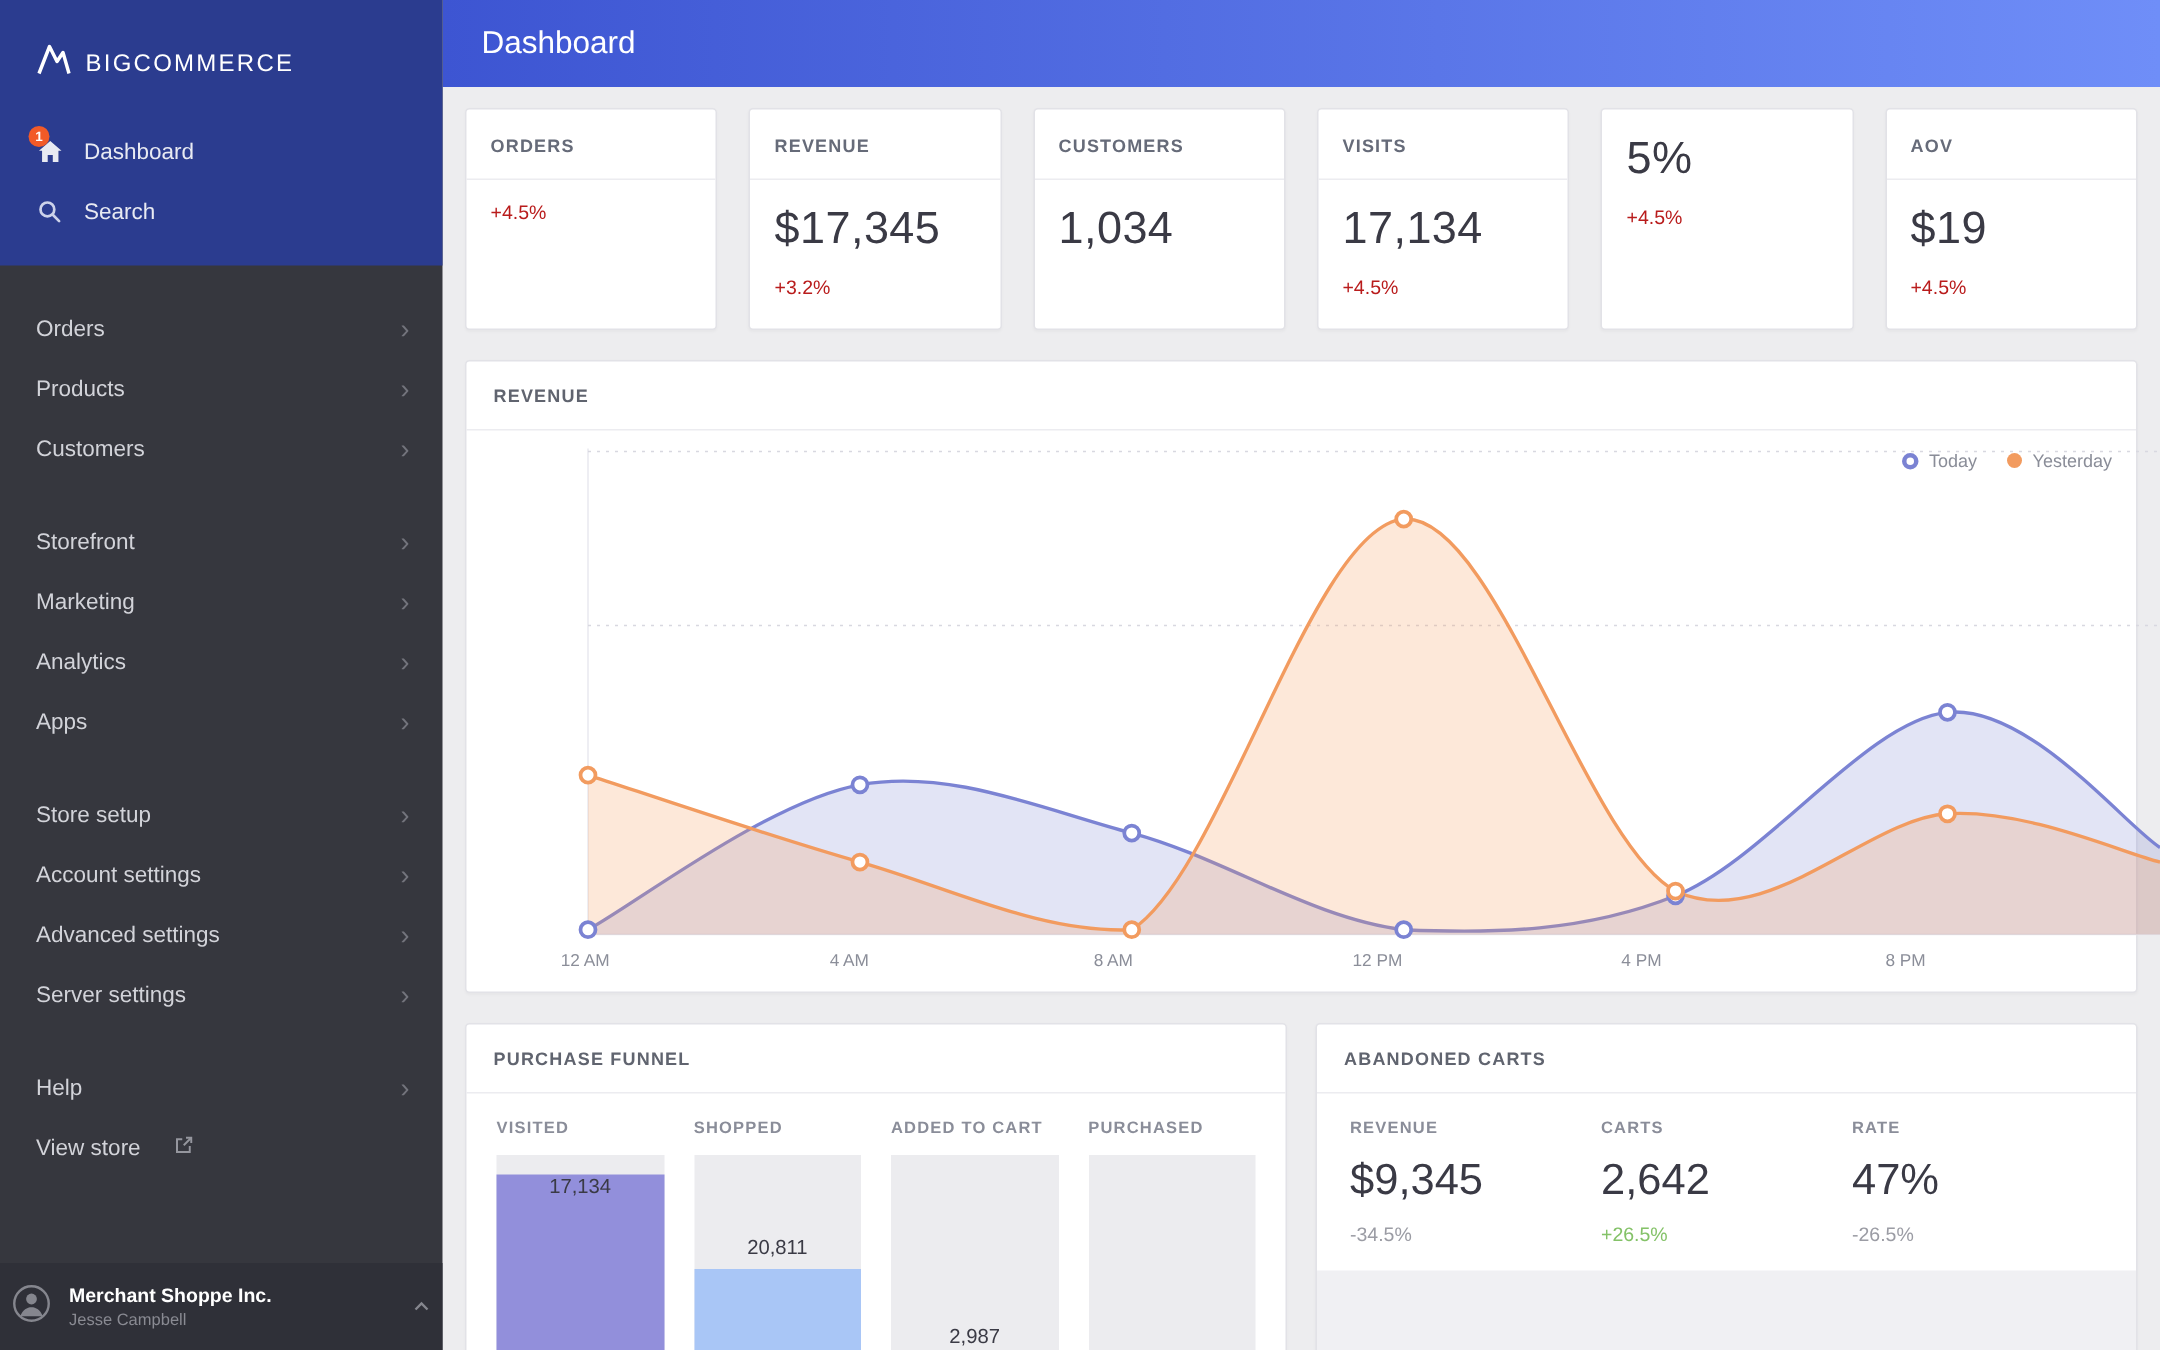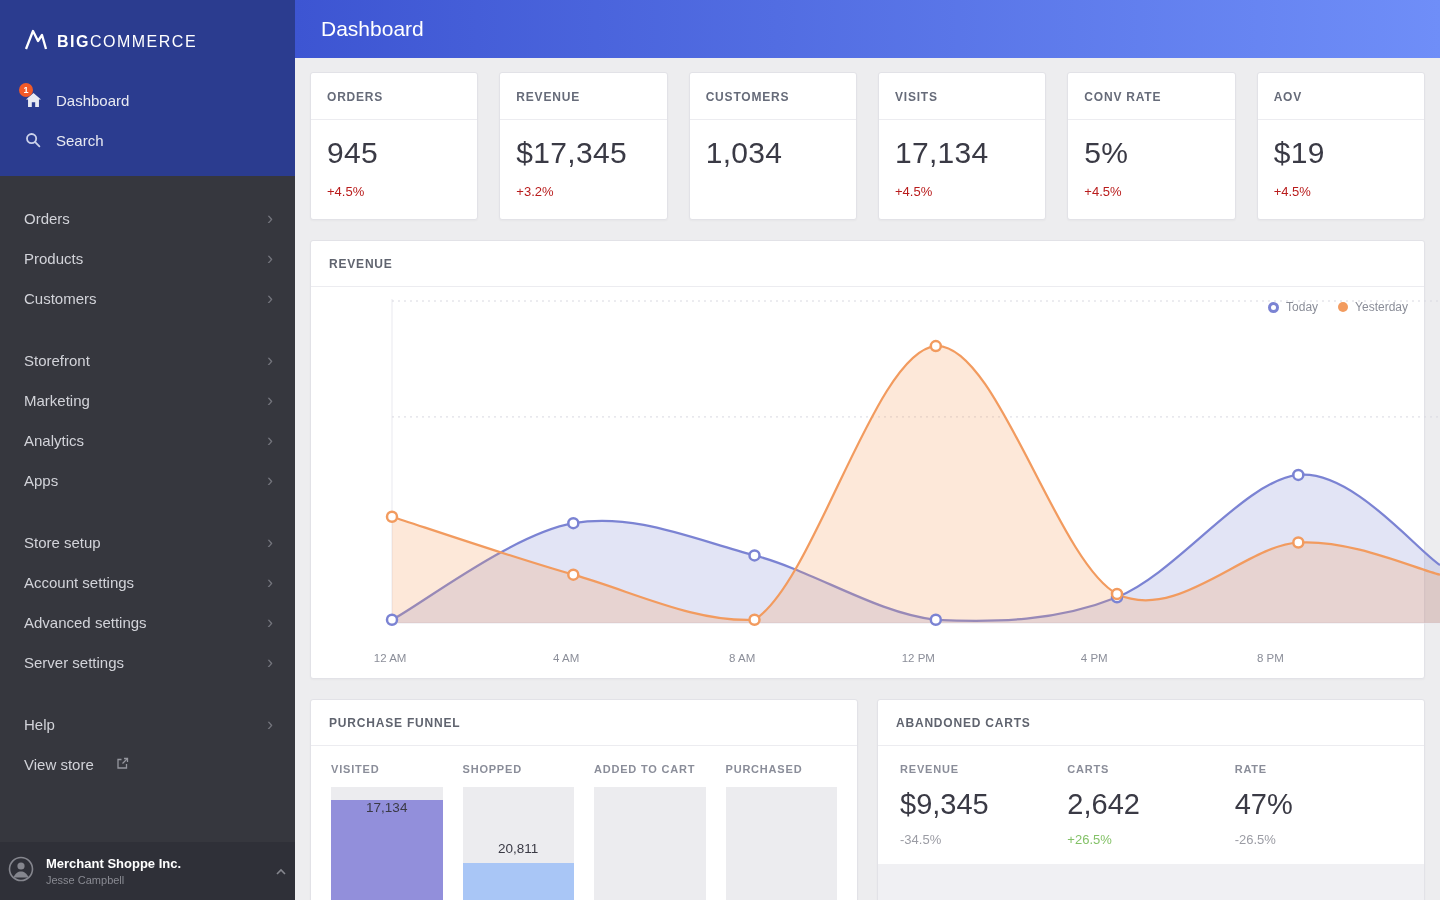--- a/index.html
+++ b/index.html
@@ -4,21 +4,21 @@
 <style>
   * { box-sizing: border-box; margin: 0; padding: 0; }
   html, body { width: 1440px; height: 900px; overflow: hidden; }
   body { font-family: "Liberation Sans", "DejaVu Sans", sans-serif; background: #ededef; display: flex; }
 
   
   .sidebar { width: 295px; min-width: 295px; height: 900px; background: #36373e; position: relative; }
   .sidebar-top { background: #2b3c8f; padding-bottom: 16px; }
   .logo { display: flex; align-items: center; gap: 9px; padding: 28px 24px 24px; cursor: pointer; }
   .logo-text { font-size: 16px; letter-spacing: 1.5px; color: #fff; }
-  .logo-text b { font-weight: bold; }
+  .logo-text b { font-weight: normal; }
   .nav-item { height: 40px; display: flex; align-items: center; gap: 14px; padding: 0 24px; color: #e8eaf2; font-size: 15px; cursor: pointer; }
   .nav-icon { position: relative; width: 18px; height: 18px; display: flex; align-items: center; justify-content: center; }
   .badge { position: absolute; top: -8px; left: -5px; background: #f25a28; color: #fff; font-size: 9px; width: 14px; height: 14px; border-radius: 50%; display: flex; align-items: center; justify-content: center; font-weight: bold; }
   .sidebar-menu { padding-top: 22px; }
   .menu-group { margin-bottom: 22px; }
   .menu-item { height: 40px; display: flex; align-items: center; justify-content: space-between; padding: 0 22px 0 24px; color: #d2d3d9; font-size: 15px; cursor: pointer; }
   .menu-item.inline { justify-content: flex-start; gap: 22px; }
   .chev { color: #73747c; font-size: 18px; line-height: 1; }
   .user { position: absolute; bottom: 0; left: 0; right: 0; height: 58px; background: #2f3038; display: flex; align-items: center; padding: 0 8px; gap: 12px; cursor: pointer; }
   .user-info { flex: 1; }
@@ -42,21 +42,21 @@
   .panel { background: #fff; border: 1px solid #e2e2e7; border-radius: 3px; box-shadow: 0 1px 2px rgba(0,0,0,0.03); }
   .panel-head { height: 46px; display: flex; align-items: center; padding: 0 18px; border-bottom: 1px solid #ececf0; font-size: 12px; font-weight: bold; letter-spacing: 0.8px; color: #60646f; }
 
   
   .chart-body { position: relative; padding: 0 16px 4px; }
   .chart-body svg { display: block; }
   .legend { position: absolute; top: 13px; right: 16px; display: flex; gap: 20px; align-items: center; z-index: 2; }
   .legend-item { display: flex; align-items: center; gap: 7px; font-size: 12px; color: #8a8d98; cursor: pointer; }
   .marker-ring { width: 11px; height: 11px; border-radius: 50%; border: 3px solid; background: #fff; }
   .marker-dot { width: 10px; height: 10px; border-radius: 50%; }
-  .axis-labels { position: relative; height: 22px; margin-top: 19px; }
+  .axis-labels { position: relative; height: 22px; margin-top: 2px; }
   .axis-label { position: absolute; transform: translateX(-50%); font-size: 11.5px; color: #8b8e99; white-space: nowrap; }
 
   
   .bottom-row { display: grid; grid-template-columns: 1fr 1fr; gap: 19px; align-items: stretch; }
   .funnel-body { display: grid; grid-template-columns: repeat(4, 1fr); padding: 0 10px; }
   .stage { padding: 0 6px; }
   .stage-label { font-size: 11px; letter-spacing: 0.8px; color: #8a8d99; font-weight: bold; margin: 17px 4px 12px; }
   .bar-track { position: relative; height: 190px; background: #ececef; margin: 0 4px; }
   .bar-fill { position: absolute; left: 0; right: 0; bottom: 0; }
   .bar-value { position: absolute; left: 0; right: 0; text-align: center; font-size: 13.5px; color: #3a3a45; }
@@ -191,39 +191,37 @@
 
 <div class="main">
   <div class="header">
     <div class="header-title">Dashboard</div>
   </div>
 
   <div class="content">
     <div class="stats-row">
         <div class="stat-card">
           <div class="stat-head">ORDERS</div>
-          <div class="stat-value">945</div>
           <div class="stat-change">+4.5%</div>
         </div>
         <div class="stat-card">
           <div class="stat-head">REVENUE</div>
           <div class="stat-value">$17,345</div>
           <div class="stat-change">+3.2%</div>
         </div>
         <div class="stat-card">
           <div class="stat-head">CUSTOMERS</div>
           <div class="stat-value">1,034</div>
         </div>
         <div class="stat-card">
           <div class="stat-head">VISITS</div>
           <div class="stat-value">17,134</div>
           <div class="stat-change">+4.5%</div>
         </div>
         <div class="stat-card">
-          <div class="stat-head">CONV RATE</div>
           <div class="stat-value">5%</div>
           <div class="stat-change">+4.5%</div>
         </div>
         <div class="stat-card">
           <div class="stat-head">AOV</div>
           <div class="stat-value">$19</div>
           <div class="stat-change">+4.5%</div>
         </div>
       </div>
 

